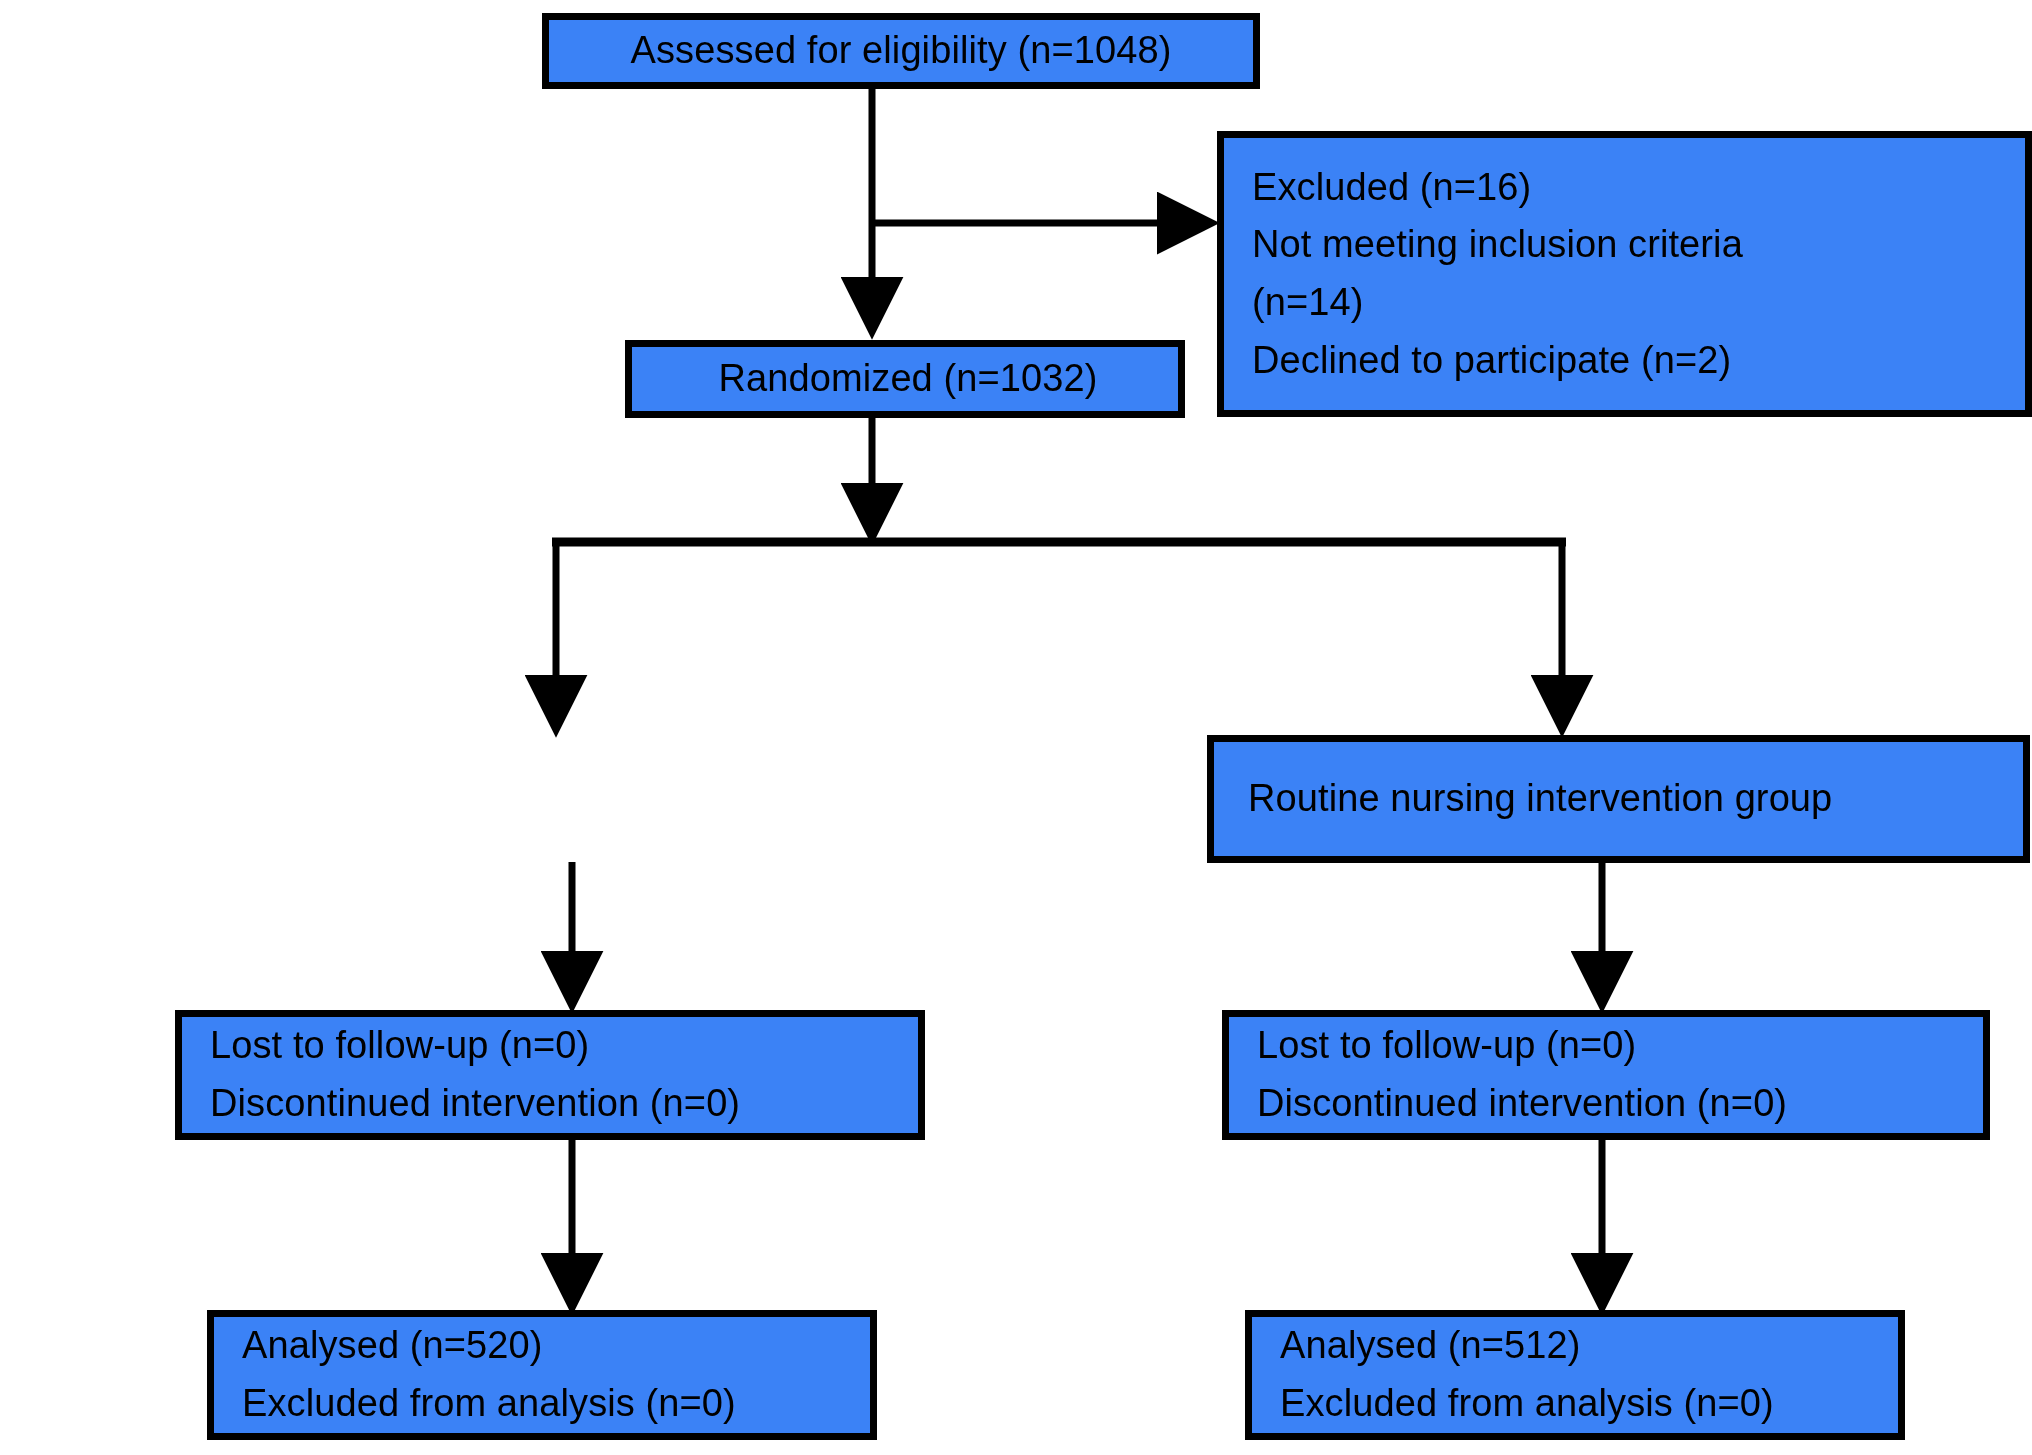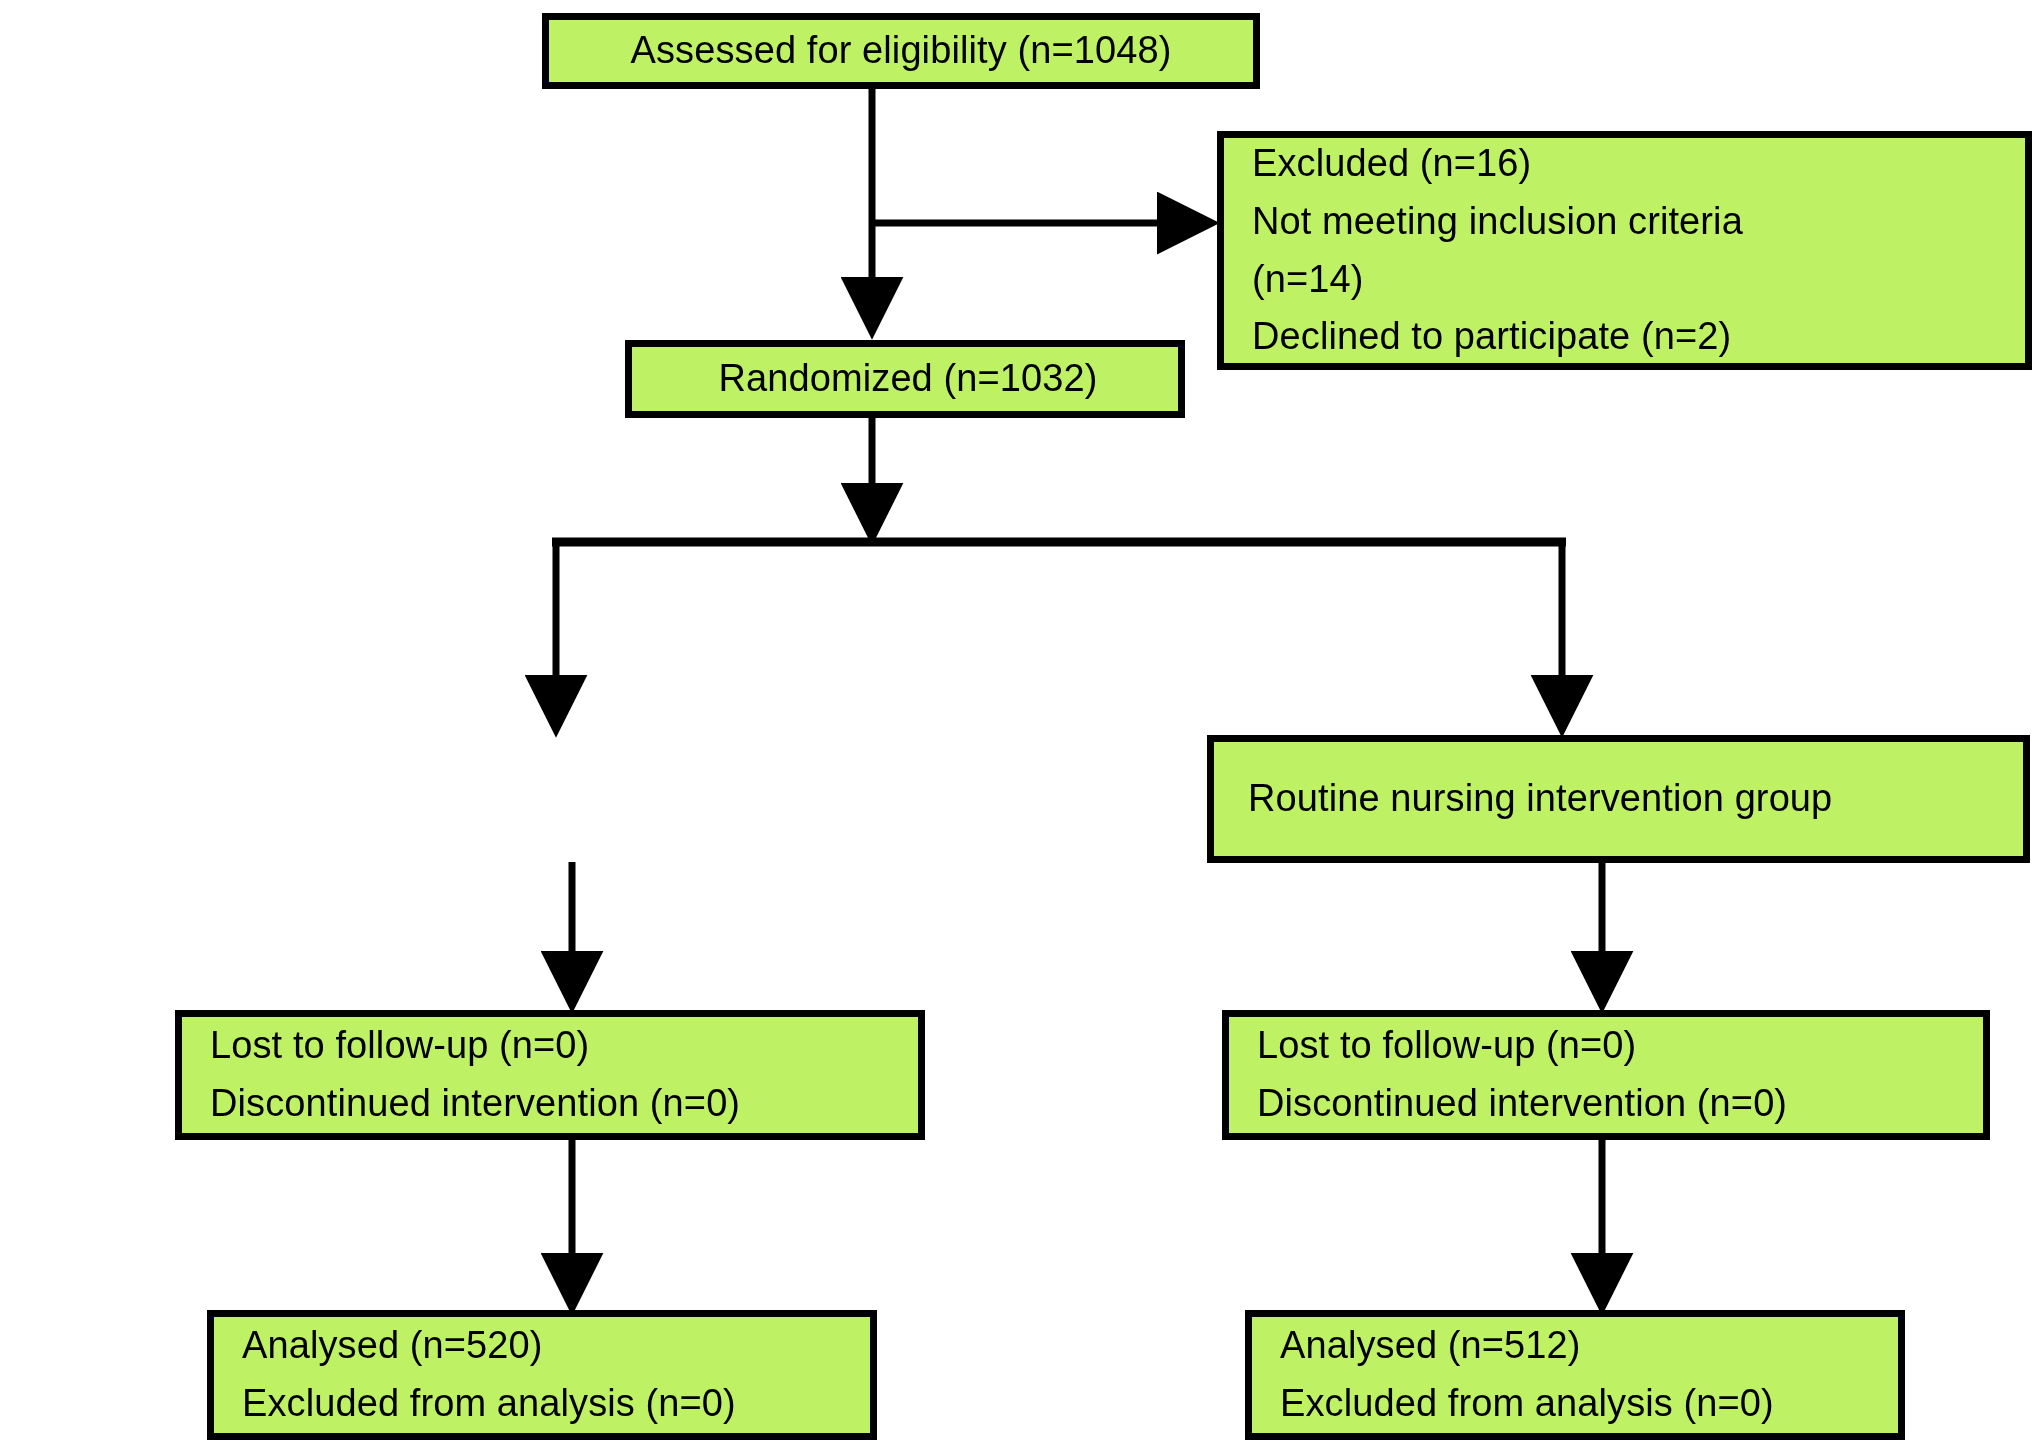--- a/index.html
+++ b/index.html
@@ -12,21 +12,21 @@
     width: 2032px;
     height: 1455px;
     background: #ffffff;
     font-family: "Liberation Sans", sans-serif;
     color: #000000;
     overflow: hidden;
   }
   .node {
     position: absolute;
     box-sizing: border-box;
-    background: #bef264;
+    background: #3b82f6;
     border: 7px solid #000000;
     display: flex;
     flex-direction: column;
     justify-content: center;
   }
   .node.center {
     align-items: center;
   }
   .node .line {
     font-size: 38px;
@@ -82,21 +82,21 @@
 
     <line x1="572" y1="1140" x2="572" y2="1306" stroke="#000000" stroke-width="7" marker-end="url(#arrow)"></line>
 
     <line x1="1602" y1="1140" x2="1602" y2="1306" stroke="#000000" stroke-width="7" marker-end="url(#arrow)"></line>
   </svg>
 
   <div class="node center" style="left:542px; top:13px; width:718px; height:76px;">
     <div class="line">Assessed for eligibility (n=1048)</div>
   </div>
 
-  <div class="node left-pad" style="left:1217px; top:131px; width:815px; height:239px;">
+  <div class="node left-pad" style="left:1217px; top:131px; width:815px; height:286px;">
     <div class="line">Excluded (n=16)</div>
     <div class="line">Not meeting inclusion criteria</div>
     <div class="line">(n=14)</div>
     <div class="line">Declined to participate (n=2)</div>
   </div>
 
   <div class="node center" style="left:625px; top:340px; width:560px; height:78px;padding-left:6px;">
     <div class="line">Randomized (n=1032)</div>
   </div>
 

